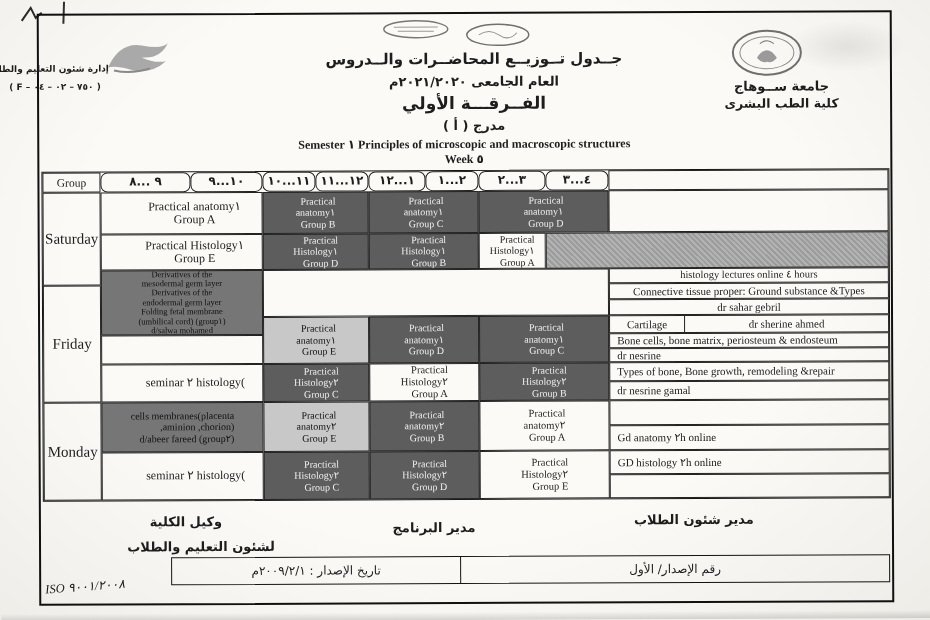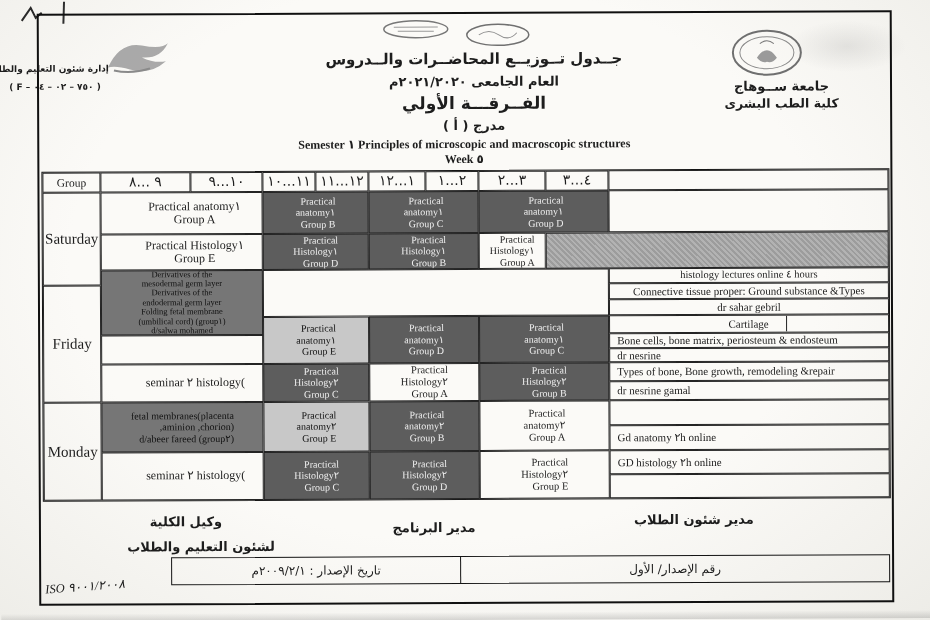--- a/index.html
+++ b/index.html
@@ -20,21 +20,21 @@
         grid-template-columns:58px 90px 72px 53px 53px 57px 53px 67px 63px 280px;
         grid-template-rows:20px 42px 36px 15px 16px 16px 18px 15px 14px 19px 19px 25px 25px 24px 24px;
         border:1.5px solid #141414;background:transparent;}
   .c{border:1px solid #242424;box-sizing:border-box;display:flex;align-items:center;justify-content:center;
      text-align:center;white-space:pre-line;overflow:hidden;line-height:1.12;}
   .dark{background:#5d5d5d;color:#eeeeee;}
   .dtx{background:#767676;color:#101010;}
   .lt{background:#c8c8c8;color:#111;}
   .hatch{background:#a6a6a6;
          background-image:repeating-linear-gradient(45deg,rgba(255,255,255,.14) 0 2px,rgba(0,0,0,.06) 2px 4px);}
-  .head{font-weight:normal;font-size:14px;}
+  .head{font-weight:bold;font-size:12px;border-radius:7px;}
   .day{font-size:15px;}
   .desc{font-size:12px;padding-left:26px;}
   .pc{font-size:10px;line-height:1.16;text-align:right;}
   .deriv{font-size:8.5px;line-height:1.1;padding:1px;}
   .topic{font-size:11px;line-height:1;}
   .lft{justify-content:flex-start;text-align:left;padding-left:7px;}
   .sub1{width:74px;height:100%;border-right:1.5px solid #242424;display:flex;align-items:center;justify-content:center;}
   .sub2{flex:1;height:100%;display:flex;align-items:center;justify-content:center;}
 
   
@@ -161,40 +161,41 @@
 anatomy١
 Group E</div>
     <div class="c dark pc" style="grid-area:7/6/10/8">Practical
 anatomy١
 Group D</div>
     <div class="c dark pc" style="grid-area:7/8/10/10">Practical
 anatomy١
 Group C</div>
     <div class="c topic" style="grid-area:7/10/8/11;padding:0">
       <span class="sub1">Cartilage</span>
+      <span class="sub2">dr sherine ahmed</span>
     </div>
     <div class="c topic lft" style="grid-area:8/10/9/11">Bone cells, bone matrix, periosteum &amp; endosteum</div>
     <div class="c" style="grid-area:8/2/10/4"></div>
     <div class="c topic lft" style="grid-area:9/10/10/11">dr nesrine</div>
 
     <div class="c desc" style="grid-area:10/2/12/4">seminar ٢ histology(</div>
     <div class="c dark pc" style="grid-area:10/4/12/6">Practical
 Histology٢
 Group C</div>
     <div class="c pc" style="grid-area:10/6/12/8;font-size:10.5px">Practical
 Histology٢
 Group A</div>
     <div class="c dark pc" style="grid-area:10/8/12/10">Practical
 Histology٢
 Group B</div>
     <div class="c topic lft" style="grid-area:10/10/11/11">Types of bone, Bone growth, remodeling &amp;repair</div>
     <div class="c topic lft" style="grid-area:11/10/12/11">dr nesrine gamal</div>
 
     <div class="c day" style="grid-area:12/1/16/2">Monday</div>
-    <div class="c dtx pc" style="grid-area:12/2/14/4">fetal membranes(placenta
+    <div class="c dtx pc" style="grid-area:12/2/14/4">cells membranes(placenta
 ,aminion ,chorion)
 d/abeer fareed (group٢)</div>
     <div class="c lt pc" style="grid-area:12/4/14/6">Practical
 anatomy٢
 Group E</div>
     <div class="c dark pc" style="grid-area:12/6/14/8">Practical
 anatomy٢
 Group B</div>
     <div class="c pc" style="grid-area:12/8/14/10;font-size:10.5px">Practical
 anatomy٢

